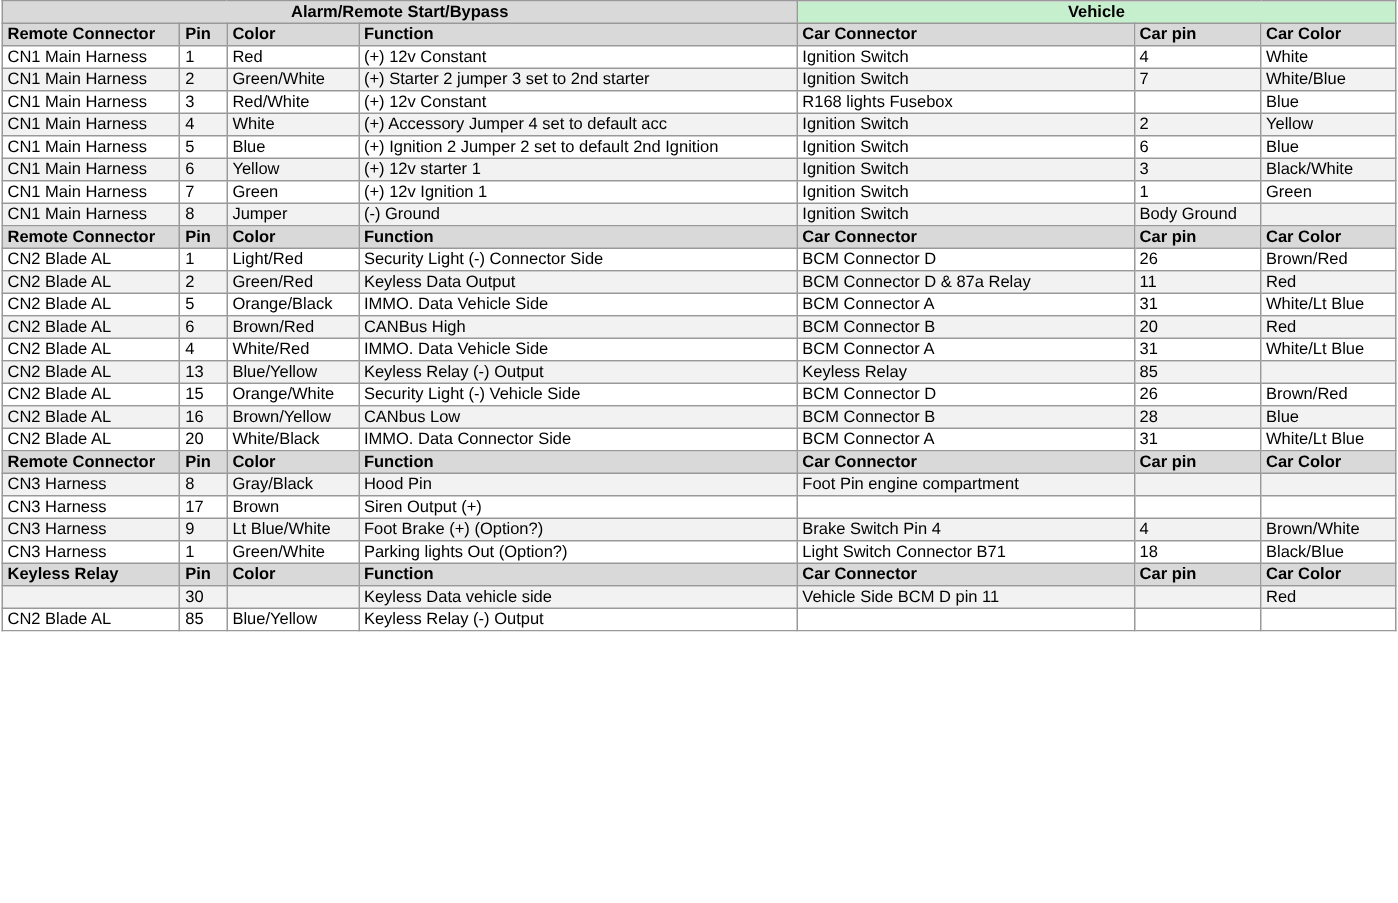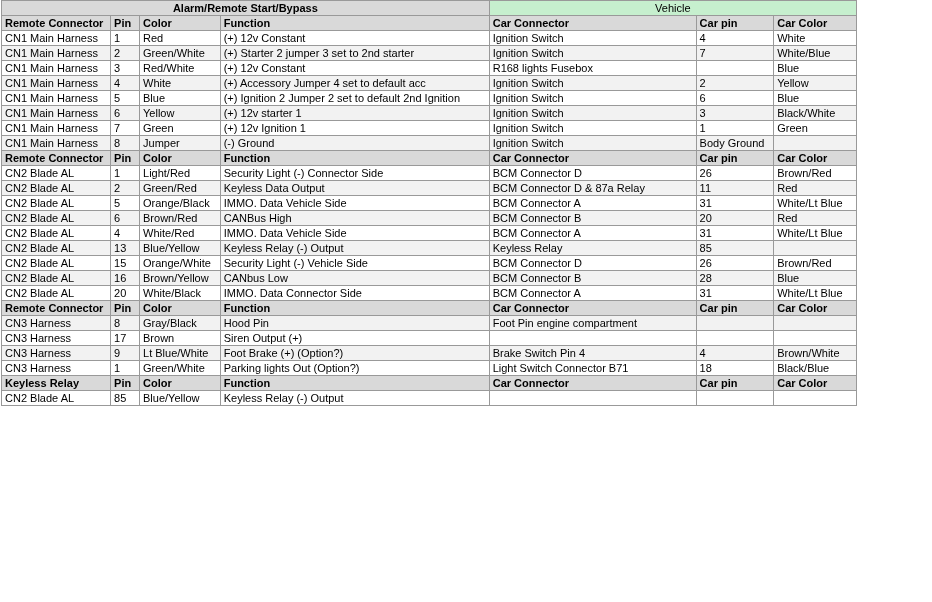--- a/index.html
+++ b/index.html
@@ -4,39 +4,39 @@
   <style>
     * { margin: 0; padding: 0; box-sizing: border-box; }
     body {
       font-family: Arial, sans-serif;
       font-size: 11px;
       background: #fff;
       width: 932px;
       overflow-x: hidden;
     }
     table {
-      width: 856px;
+      width: 930px;
       border-collapse: collapse;
       margin: 0 1px;
     }
     th, td {
       border: 1px solid #999;
       padding: 1px 3px;
       white-space: nowrap;
       overflow: hidden;
     }
     .header-alarm {
       background-color: #d9d9d9;
       text-align: center;
       font-weight: bold;
     }
     .header-vehicle {
       background-color: #c6efce;
       text-align: center;
-      font-weight: normal;
+      font-weight: bold;
     }
     .col-header {
       background-color: #d9d9d9;
       font-weight: bold;
     }
     .section-header {
       background-color: #d9d9d9;
       font-weight: bold;
     }
     .row-even {
@@ -284,20 +284,29 @@
       </tr>
       <tr class="section-header">
         <td>Keyless Relay</td>
         <td>Pin</td>
         <td>Color</td>
         <td>Function</td>
         <td>Car Connector</td>
         <td>Car pin</td>
         <td>Car Color</td>
       </tr>
+      <tr class="row-odd">
+        <td></td>
+        <td>30</td>
+        <td></td>
+        <td>Keyless Data vehicle side</td>
+        <td>Vehicle Side BCM D pin 11</td>
+        <td></td>
+        <td>Red</td>
+      </tr>
       <tr class="row-even">
         <td>CN2 Blade AL</td>
         <td>85</td>
         <td>Blue/Yellow</td>
         <td>Keyless Relay (-) Output</td>
         <td></td>
         <td></td>
         <td></td>
       </tr>
     </tbody>

